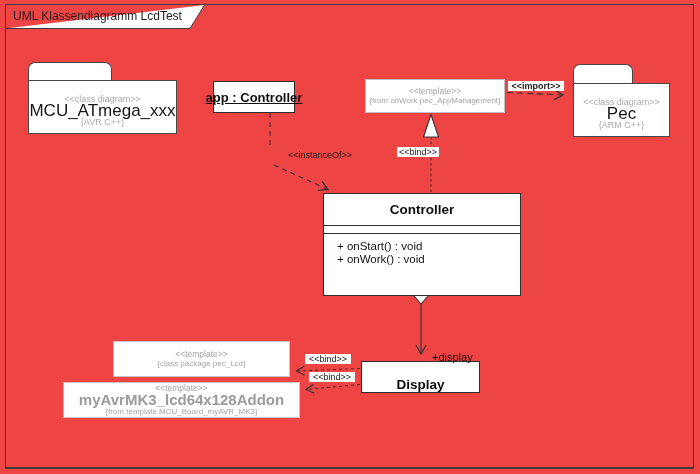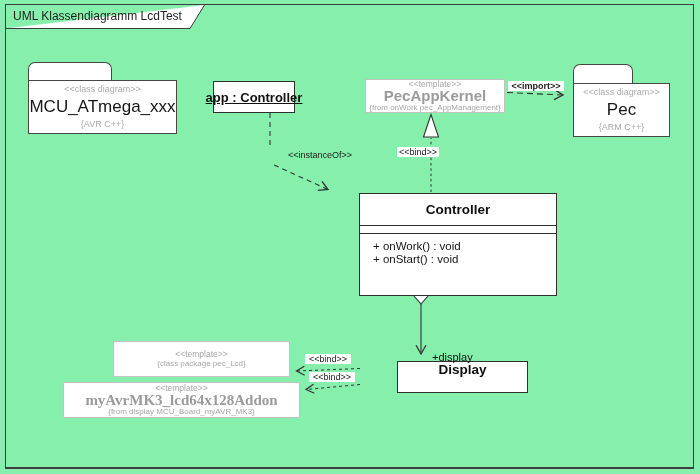--- a/index.html
+++ b/index.html
@@ -1,41 +1,41 @@
 <!DOCTYPE html>
 <html><head>
 <meta charset="utf-8">
 <style>
   html,body{margin:0;padding:0;background:#fff;}
   #canvas{
-    position:relative;width:700px;height:474px;background:#86efac;overflow:hidden;
+    position:relative;width:700px;height:474px;background:#ef4444;overflow:hidden;
     font-family:"Liberation Sans", sans-serif;color:#1b1b1b;
   }
   
   .frame{position:absolute;left:5px;top:4px;width:687px;height:462px;
     border:1px solid #3d3d3d;border-bottom-width:2px;background:transparent;}
   .frame-title{position:absolute;left:13px;top:9px;font-size:12px;color:#1f1f1f;white-space:nowrap;z-index:4;}
   
   svg.overlay{position:absolute;left:0;top:0;width:700px;height:474px;z-index:1;}
   
   .node{position:absolute;background:#fff;box-sizing:border-box;z-index:2;}
   .pkg-tab{position:absolute;background:#fff;box-sizing:border-box;z-index:2;
     border:1px solid #474747;border-bottom:none;border-radius:7px 7px 0 0;}
   .pkg-body{border:1px solid #474747;display:flex;flex-direction:column;
-    justify-content:space-between;align-items:center;padding:4px 2px;text-align:center;}
+    justify-content:space-between;align-items:center;padding:14px 2px;text-align:center;}
   .muted{font-size:9px;color:#a9a9a9;line-height:9px;white-space:nowrap;}
   .pkg-name{font-size:17px;color:#161616;line-height:14px;white-space:nowrap;}
   .inst-box{border:1.3px solid #2e2e2e;display:flex;align-items:center;justify-content:center;}
   .inst-label{font-size:13px;font-weight:bold;text-decoration:underline;color:#111;white-space:nowrap;}
   .tpl-box{border:1px solid #c3c3c3;display:flex;flex-direction:column;
     justify-content:center;align-items:center;text-align:left;}
   .tpl-st{font-size:8.5px;color:#a5a5a5;line-height:9px;white-space:nowrap;}
   .tpl-name{font-weight:bold;color:#9b9b9b;white-space:nowrap;}
   .tpl-from{font-size:8px;color:#a5a5a5;line-height:9px;white-space:nowrap;}
-  .cls-box{border:1.1px solid #2f2f2f;display:flex;flex-direction:column;margin-left:36px;}
+  .cls-box{border:1.1px solid #2f2f2f;display:flex;flex-direction:column;}
   .cls-title{font-size:13.5px;font-weight:bold;text-align:center;color:#0e0e0e;}
   .ctrl-title{height:31px;border-bottom:1px solid #2f2f2f;display:flex;align-items:center;justify-content:center;}
   .ctrl-attrs{height:7px;border-bottom:1px solid #2f2f2f;}
   .ctrl-ops{flex:1;padding:6px 0 0 13px;}
   .op-line{font-size:11.5px;line-height:13px;color:#141414;white-space:nowrap;}
   
   .conn-label{position:absolute;font-size:9px;color:#222;text-align:center;
     background:#fff;line-height:10px;white-space:nowrap;z-index:3;}
   .role-label{position:absolute;font-size:11px;color:#111;white-space:nowrap;z-index:3;}
 </style>
@@ -78,55 +78,54 @@
     <span class="pkg-name">MCU_ATmega_xxx</span>
     <span class="muted">{AVR C++}</span>
   </div>
 
   <div class="node inst-box" style="left:213px;top:81px;width:82px;height:32px;">
     <span class="inst-label">app : Controller</span>
   </div>
 
   <div class="node tpl-box" style="left:365px;top:79px;width:140px;height:34px;">
     <span class="tpl-st">&lt;&lt;template&gt;&gt;</span>
-    <span class="tpl-name" style="font-size:15px;line-height:14px;">PecAppKernel</span>
     <span class="tpl-from">{from onWork pec_AppManagement}</span>
   </div>
 
   <div class="pkg-tab" style="left:573px;top:64px;width:60px;height:19px;"></div>
   <div class="node pkg-body" style="left:573px;top:83px;width:97px;height:54px;">
     <span class="muted">&lt;&lt;class diagram&gt;&gt;</span>
     <span class="pkg-name">Pec</span>
     <span class="muted">{ARM C++}</span>
   </div>
 
   <div class="node cls-box" style="left:323px;top:193px;width:198px;height:103px;">
     <div class="ctrl-title">
       <span class="cls-title">Controller</span>
     </div>
     <div class="ctrl-attrs"></div>
     <div class="ctrl-ops">
+      <div class="op-line">+ onStart() : void</div>
       <div class="op-line">+ onWork() : void</div>
-      <div class="op-line">+ onStart() : void</div>
     </div>
   </div>
 
-  <div class="node cls-box" style="left:361px;top:361px;width:131px;height:32px;align-items:center;justify-content:flex-start;">
+  <div class="node cls-box" style="left:361px;top:361px;width:119px;height:32px;align-items:center;justify-content:flex-end;">
     <span class="cls-title">Display</span>
   </div>
 
   <div class="node tpl-box" style="left:113px;top:341px;width:177px;height:36px;">
     <span class="tpl-st">&lt;&lt;template&gt;&gt;</span>
     <span class="tpl-from">{class package pec_Lcd}</span>
   </div>
 
   <div class="node tpl-box" style="left:63px;top:382px;width:237px;height:36px;">
     <span class="tpl-st">&lt;&lt;template&gt;&gt;</span>
-    <span class="tpl-name" style="font-size:15px;line-height:14px;font-family:Liberation Serif, serif;">myAvrMK3_lcd64x128Addon</span>
-    <span class="tpl-from">{from display MCU_Board_myAVR_MK3}</span>
+    <span class="tpl-name" style="font-size:15px;line-height:14px;">myAvrMK3_lcd64x128Addon</span>
+    <span class="tpl-from">{from template MCU_Board_myAVR_MK3}</span>
   </div>
 
   <span class="conn-label" style="left:233px;top:150px;width:78px;background:transparent;margin-left:48px;">&lt;&lt;instanceOf&gt;&gt;</span>
   <span class="conn-label" style="left:397px;top:147px;width:42px;">&lt;&lt;bind&gt;&gt;</span>
   <span class="conn-label" style="left:508px;top:81px;width:56px;font-weight:600;">&lt;&lt;import&gt;&gt;</span>
   <span class="role-label" style="left:432px;top:351px;">+display</span>
   <span class="conn-label" style="left:305px;top:354px;width:46px;">&lt;&lt;bind&gt;&gt;</span>
   <span class="conn-label" style="left:309px;top:372px;width:46px;">&lt;&lt;bind&gt;&gt;</span>
 
 </div>

